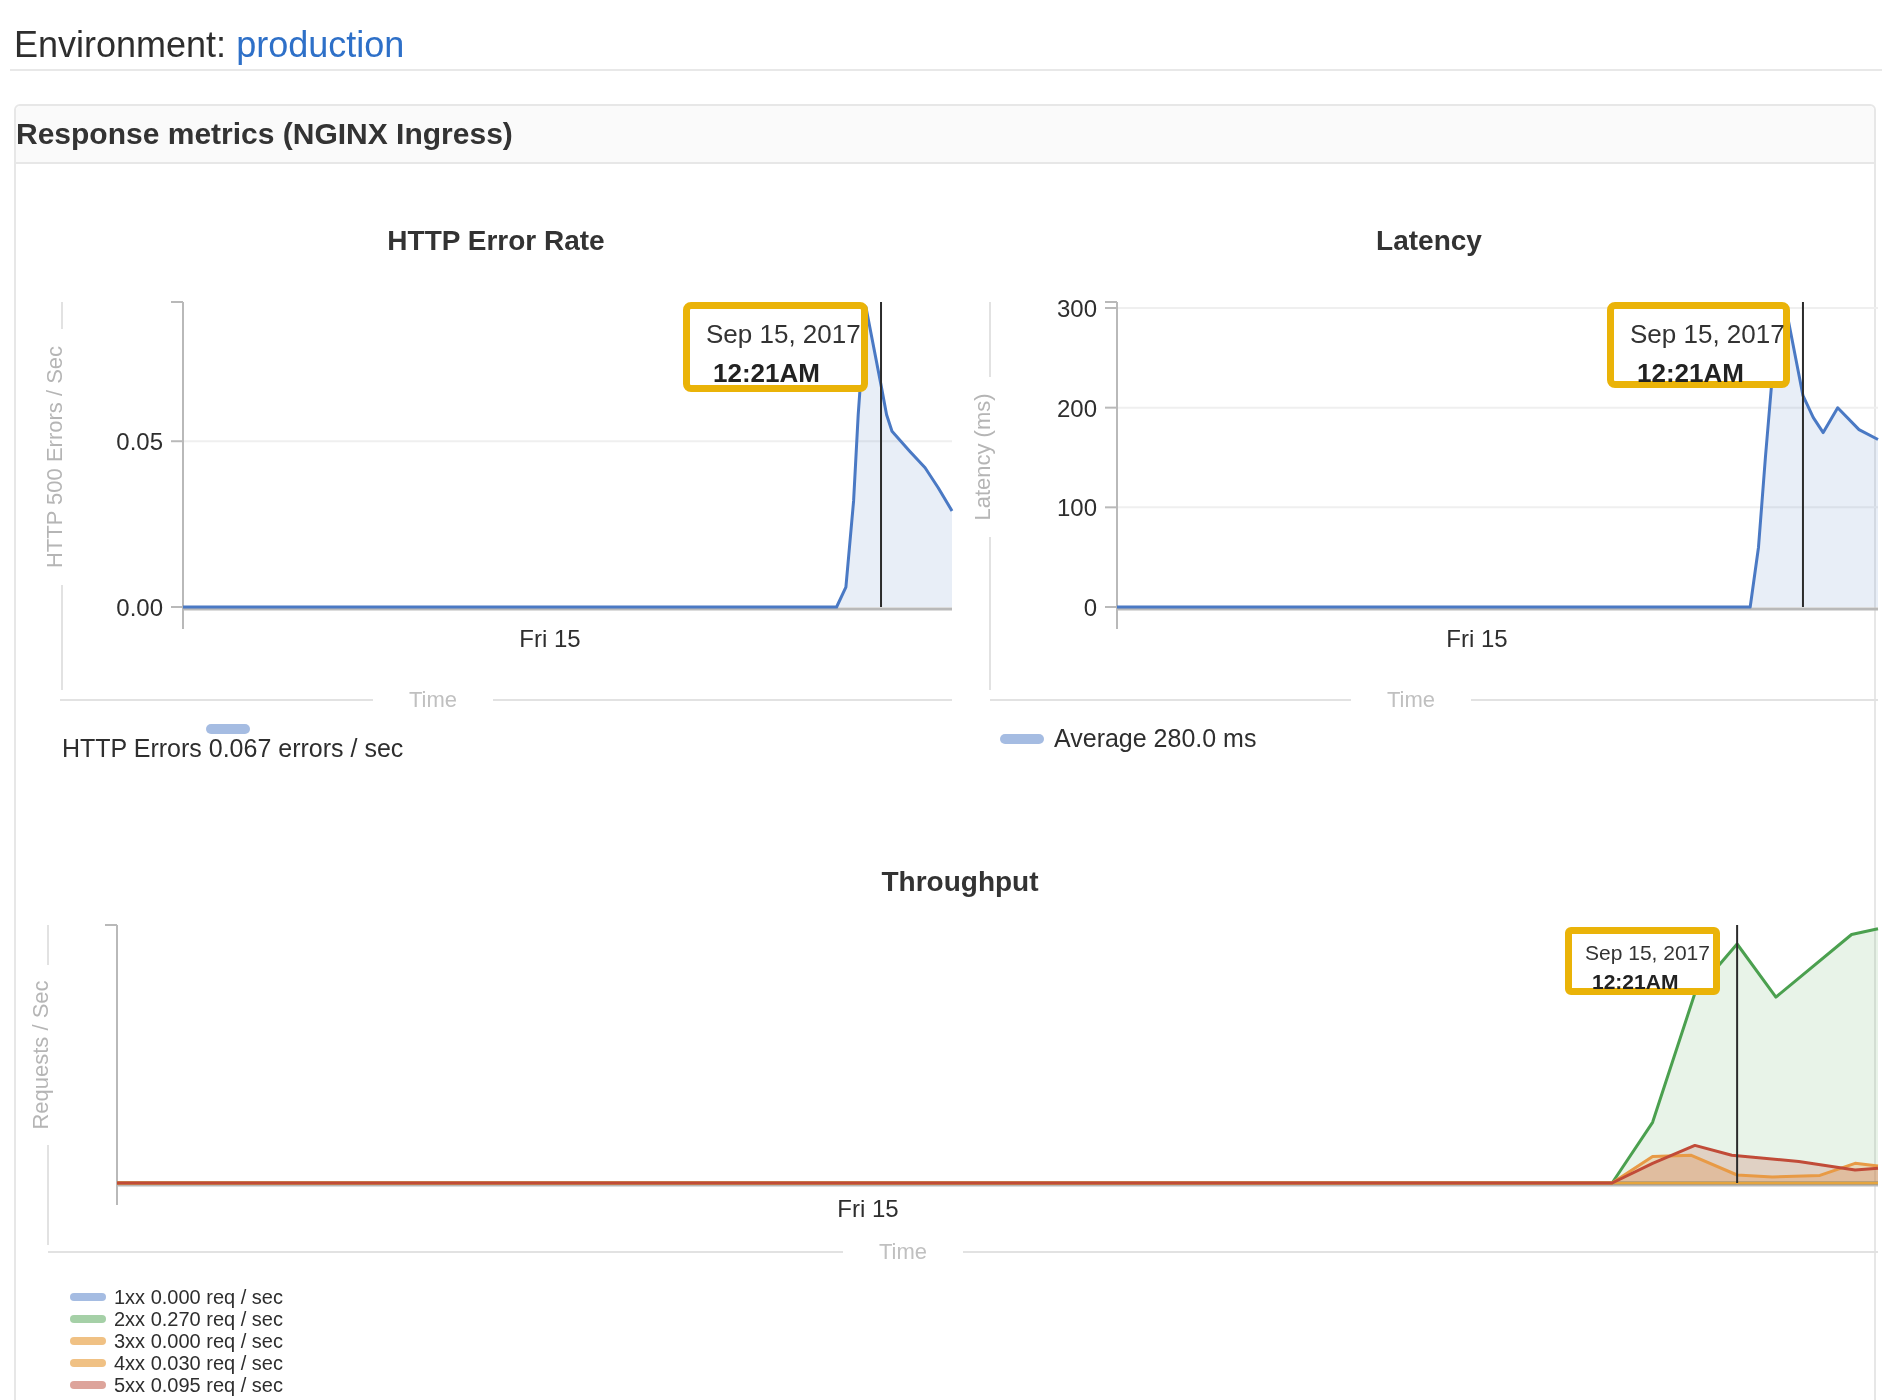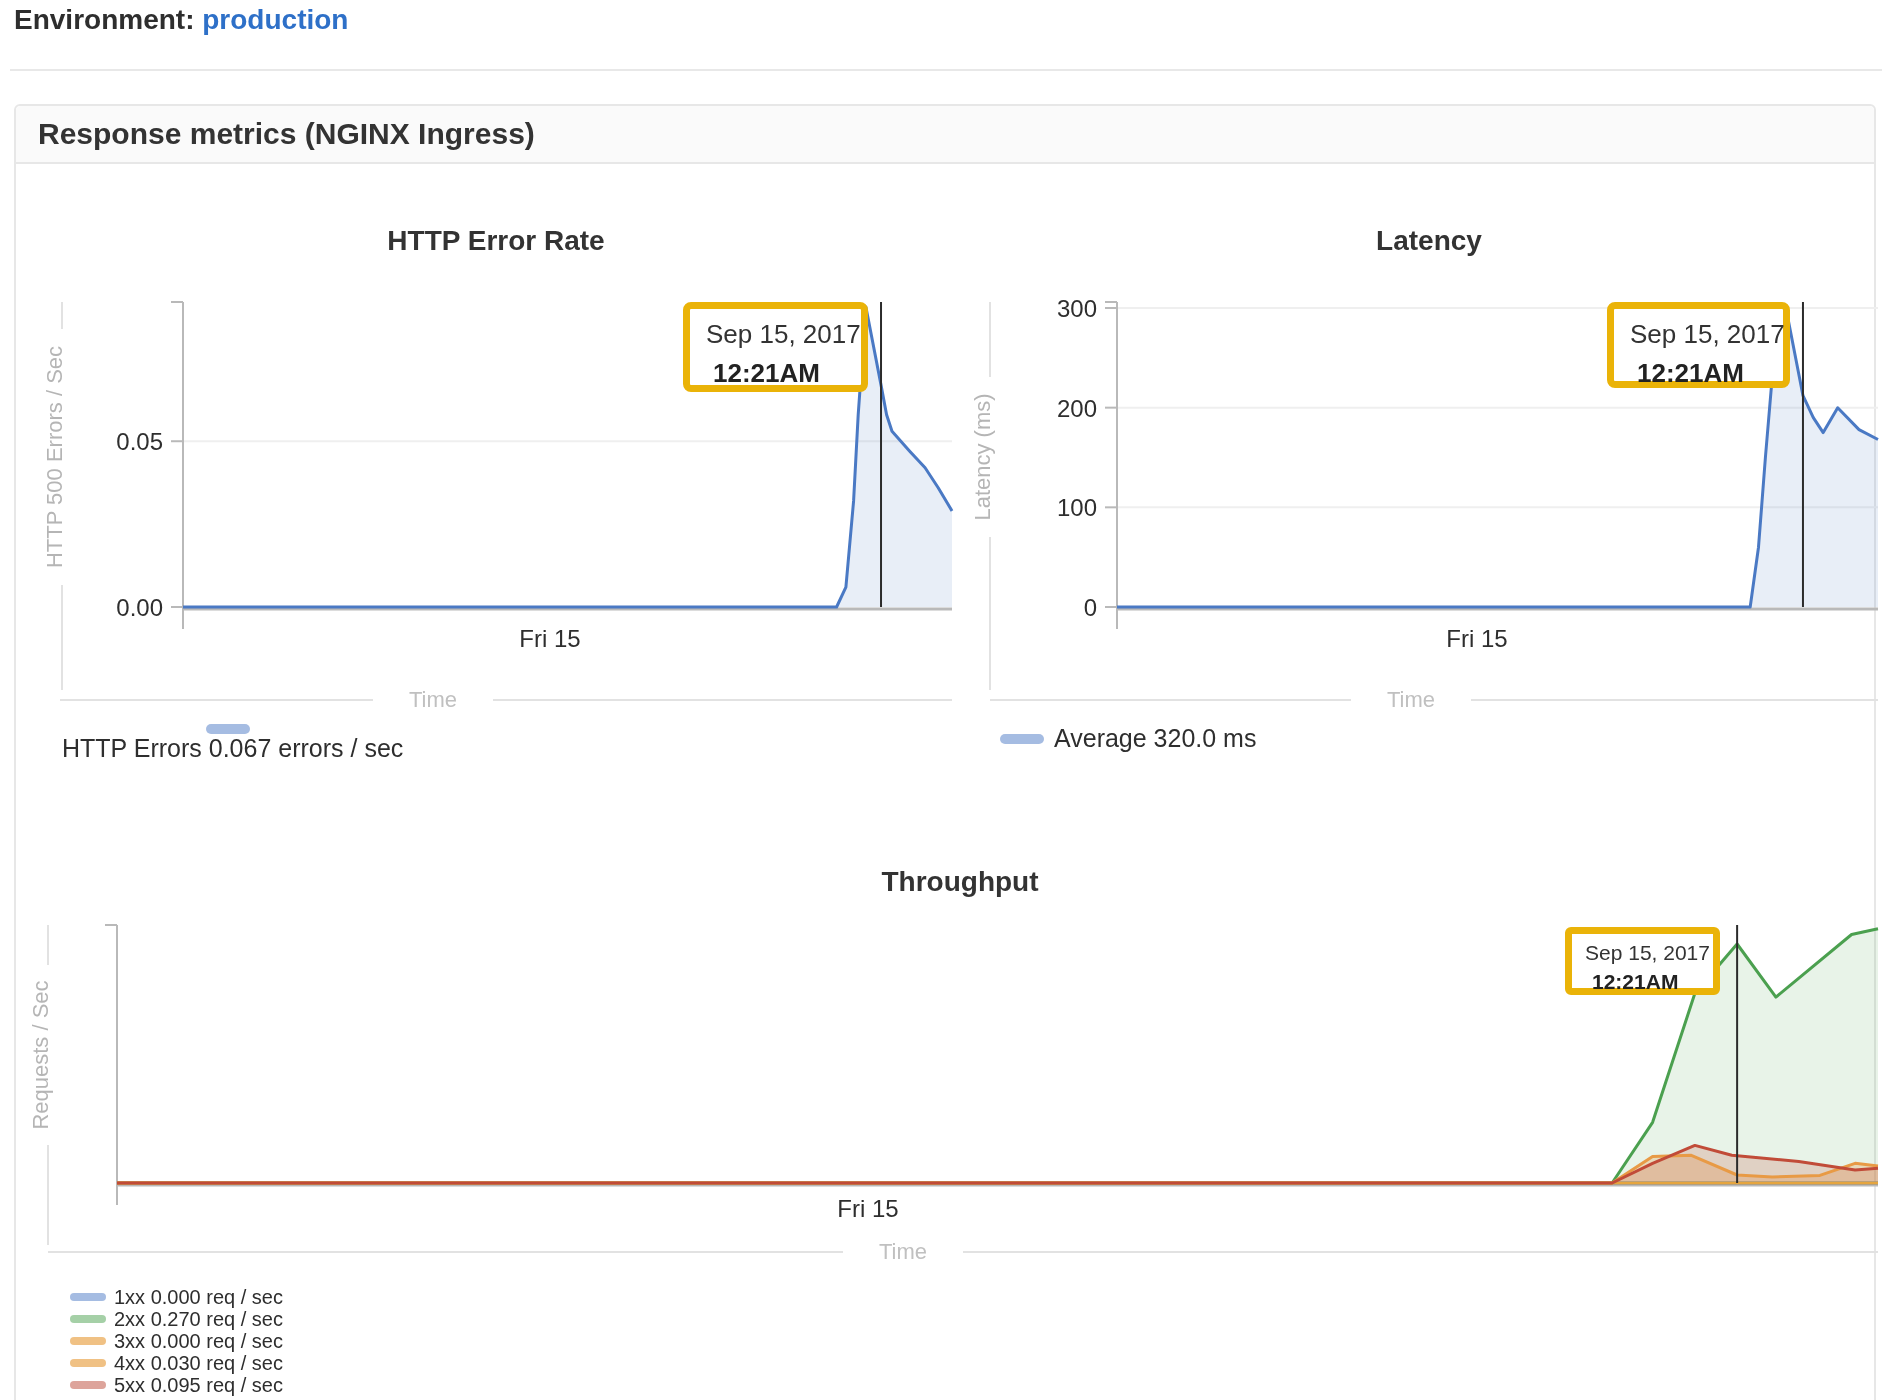--- a/index.html
+++ b/index.html
@@ -1,24 +1,24 @@
 <!DOCTYPE html>
 <html><head>
 <meta charset="utf-8">
 <style>
   html,body{margin:0;padding:0;background:#fff;}
   .page{position:relative;width:1892px;height:1400px;overflow:hidden;background:#fff;
         font-family:"Liberation Sans",sans-serif;color:#2e2e2e;}
-  .env-header{position:absolute;left:14px;top:4px;font-size:28px;font-weight:bold;}
+  .env-header{position:absolute;left:14px;top:24px;font-size:36px;font-weight:normal;}
   .env-link{color:#2e70c8;cursor:pointer;}
   .top-divider{position:absolute;left:10px;top:69px;width:1872px;border-top:2px solid #e8e8e8;}
   .panel{position:absolute;left:14px;top:104px;width:1862px;height:1310px;
          border:2px solid #e7e7e7;border-radius:6px;background:#fff;box-sizing:border-box;}
   .panel-header{height:56px;line-height:56px;background:#fafafa;border-bottom:2px solid #e7e7e7;
-                border-radius:5px 5px 0 0;padding-left:22px;font-size:30px;font-weight:bold;color:#333;}
+                border-radius:5px 5px 0 0;font-size:30px;font-weight:bold;color:#333;}
   svg{position:absolute;overflow:visible;}
   svg text{font-family:"Liberation Sans",sans-serif;}
   .chart-title{font-size:28px;font-weight:bold;fill:#333;}
   .axis-unit-label{font-size:22px;fill:#b5b5b5;}
   .time-label{font-size:22px;fill:#c0c0c0;}
   .x-tick-label{font-size:24px;fill:#2e2e2e;}
   .tooltip{position:absolute;background:#fff;border:7px solid #eab308;border-radius:8px;
            box-sizing:border-box;padding:10px 16px;z-index:5;}
   .tt-date{font-size:26px;color:#333;margin-bottom:8px;white-space:nowrap;}
   .tt-time{font-size:26px;font-weight:bold;color:#222;white-space:nowrap;margin-left:7px;}
@@ -109,21 +109,21 @@
     <text class="axis-unit-label" x="15" y="287" text-anchor="middle" transform="rotate(-90 15 287)">Latency (ms)</text>
     <text class="x-tick-label" x="502" y="477" text-anchor="middle">Fri 15</text>
     <text class="time-label" x="436" y="537" text-anchor="middle">Time</text>
   </svg>
   <div class="tooltip" style="left:1607px;top:302px;width:183px;height:86px;">
     <div class="tt-date">Sep 15, 2017</div>
     <div class="tt-time">12:21AM</div>
   </div>
   <div class="legend-lg" style="left:1000px;top:724px;">
     <span class="swatch" style="background: rgb(165, 188, 226);"></span>
-    <span>Average 320.0 ms</span>
+    <span>Average 280.0 ms</span>
   </div>
 
   <svg id="chart2" style="left:30px;top:845px;" width="1862" height="455" viewBox="0 0 1862 455">
     <g class="render-layer">
         <line x1="87" y1="80" x2="87" y2="360" stroke="#b9b9b9" stroke-width="2"></line>
         <line x1="75" y1="80" x2="87" y2="80" stroke="#b9b9b9" stroke-width="2"></line>
         <line x1="87" y1="340" x2="1848" y2="340" stroke="#b9b9b9" stroke-width="3"></line>
         <path d="M87.0 338.0 L1848.0 338.0 L1848 338 L87.0 338 Z" fill="rgba(74,121,196,0.0)" stroke="none"></path>
         <path d="M87.0 338.0 L1582.1 338.0 L1622.6 277.3 L1664.9 148.3 L1707.1 99.0 L1745.9 152.1 L1821.6 89.5 L1848.0 83.8 L1848 338 L87.0 338 Z" fill="rgba(75,160,79,0.13)" stroke="none"></path>
         <path d="M87.0 338.0 L1848.0 338.0 L1848 338 L87.0 338 Z" fill="rgba(229,165,63,0.0)" stroke="none"></path>

